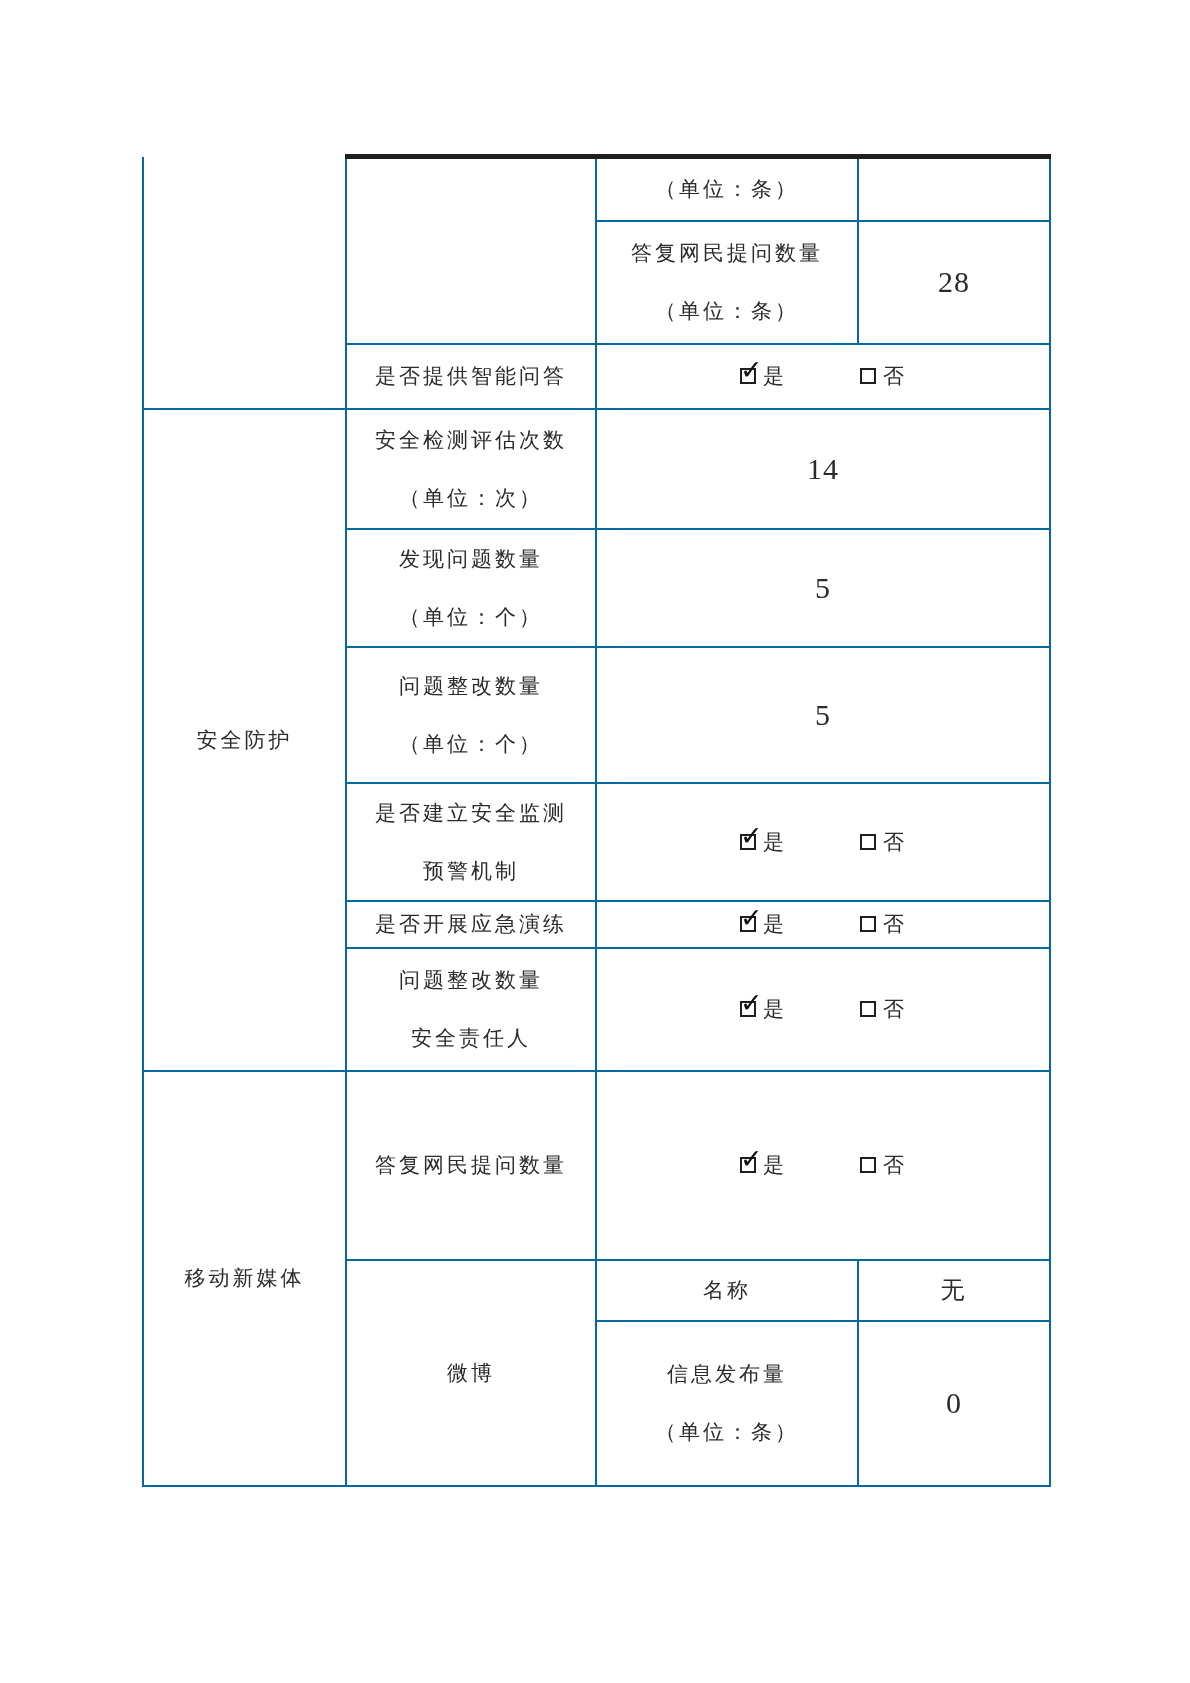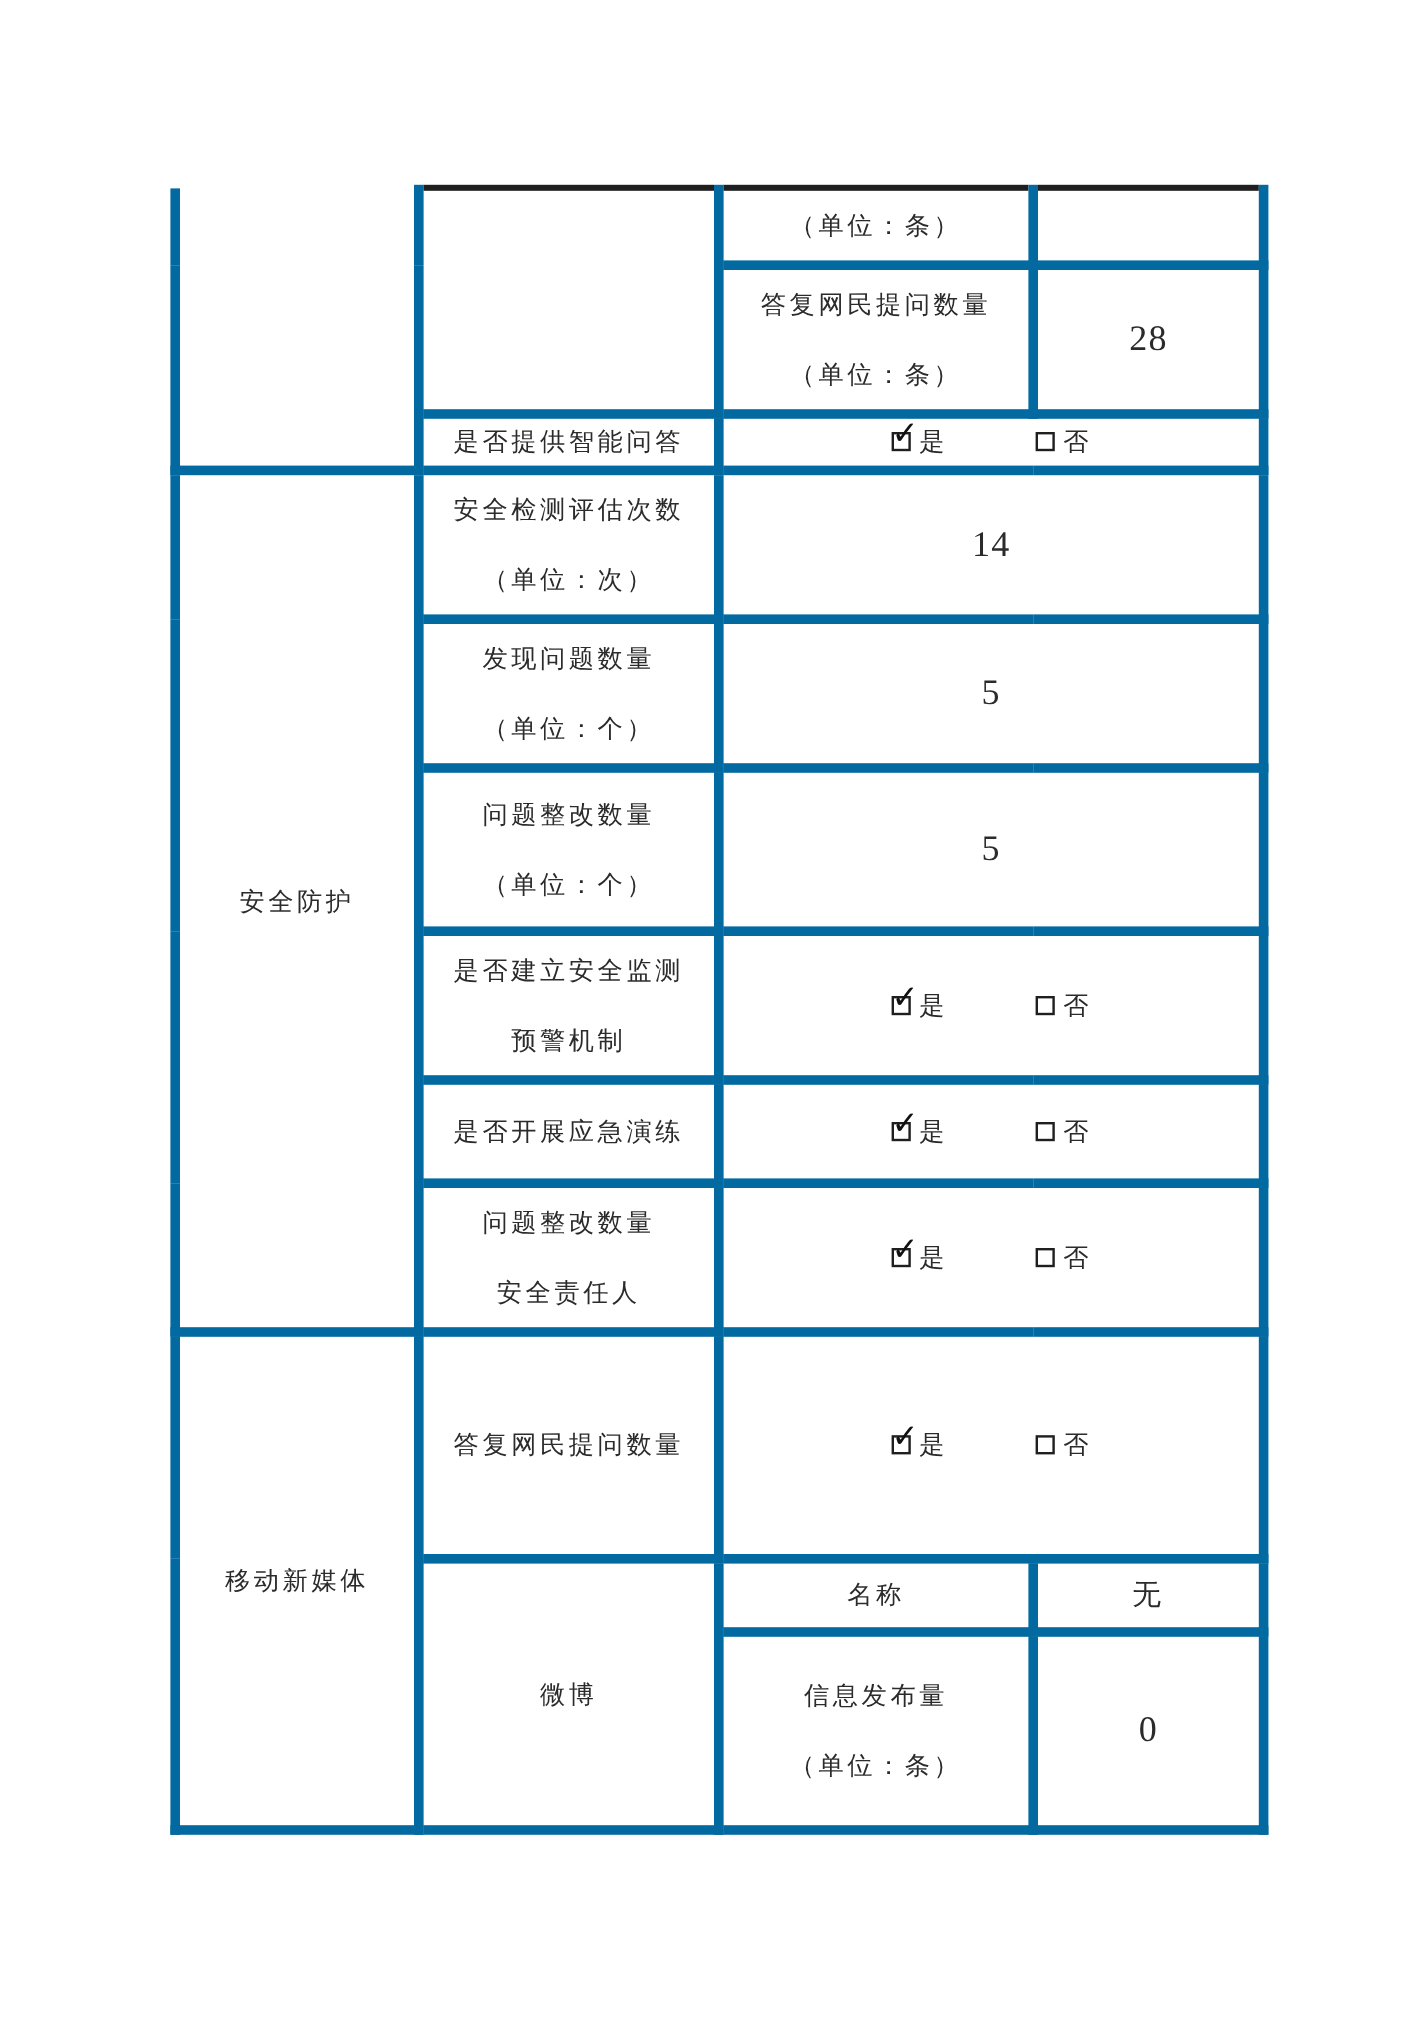--- a/index.html
+++ b/index.html
@@ -11,21 +11,21 @@
     font-family:"Liberation Serif","DejaVu Serif",serif;
     color:#2b2b2b;
     overflow:hidden;
   }
   table.report {
     position:absolute; left:142px; top:154px;
     border-collapse:collapse; table-layout:fixed;
     width:907px;
   }
   td {
-    border:8px solid #0369a1;
+    border:2px solid #0369a1;
     padding:0;
     text-align:center; vertical-align:middle;
     font-size:21px; letter-spacing:3px;
     color:#2b2b2b;
   }
   td.no-top { border-top:none; }
   td.thick-top { border-top:5px solid #1f1f1f; }
   .ml div { line-height:58px; white-space:nowrap; }
   .one-line { white-space:nowrap; }
   .num { font-size:30px; letter-spacing:1px; }
@@ -79,21 +79,21 @@
         <div class="ml">
           <div>答复网民提问数量</div>
           <div>（单位：条）</div>
         </div>
       </td>
       <td>
         <span class="num">28</span>
       </td>
     </tr>
 
-    <tr style="height:47px;">
+    <tr style="height:65px;">
       <td>
         <span class="one-line">是否提供智能问答</span>
       </td>
       <td colspan="2">
         <div class="cb-row">
           <span class="cb-unit">
             <span class="cb">
                   <span class="tick">✓</span>
                 </span>
             <span>是</span>
@@ -161,21 +161,21 @@
             <span>是</span>
           </span>
           <span class="cb-unit no-unit">
             <span class="cb"></span>
             <span>否</span>
           </span>
         </div>
       </td>
     </tr>
 
-    <tr style="height:86px;">
+    <tr style="height:47px;">
       <td>
         <span class="one-line">是否开展应急演练</span>
       </td>
       <td colspan="2">
         <div class="cb-row">
           <span class="cb-unit">
             <span class="cb">
                   <span class="tick">✓</span>
                 </span>
             <span>是</span>

